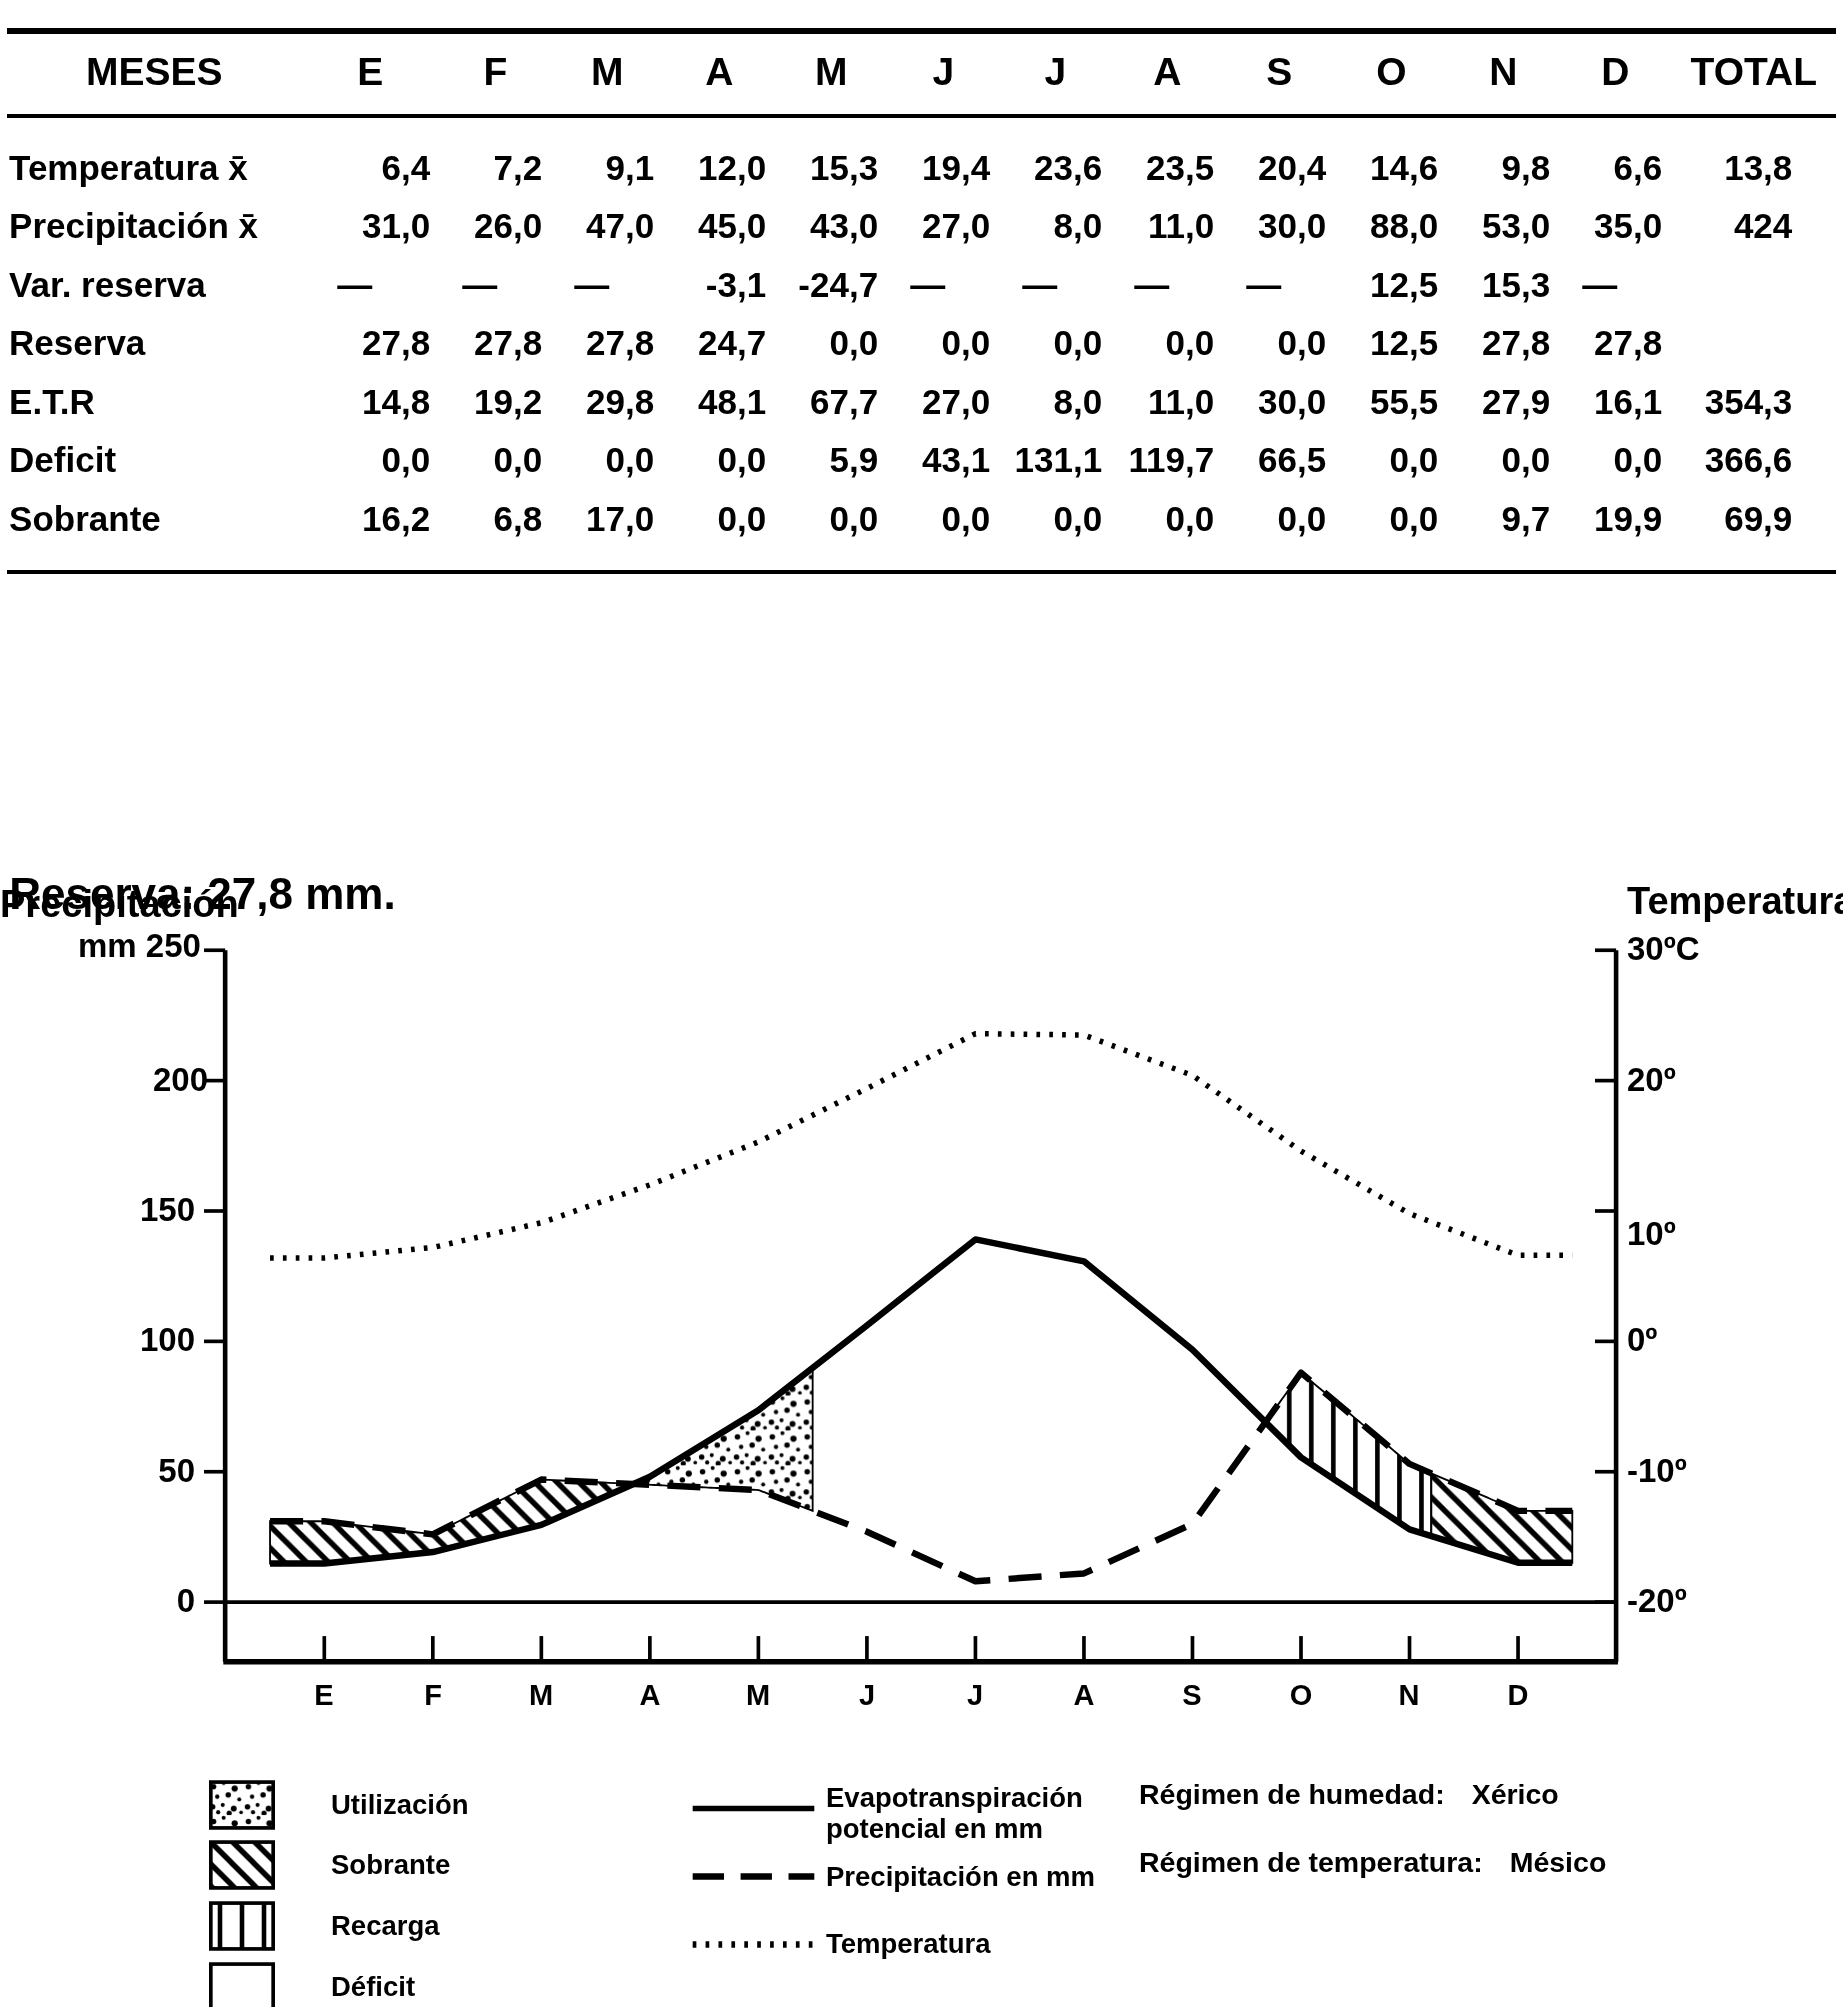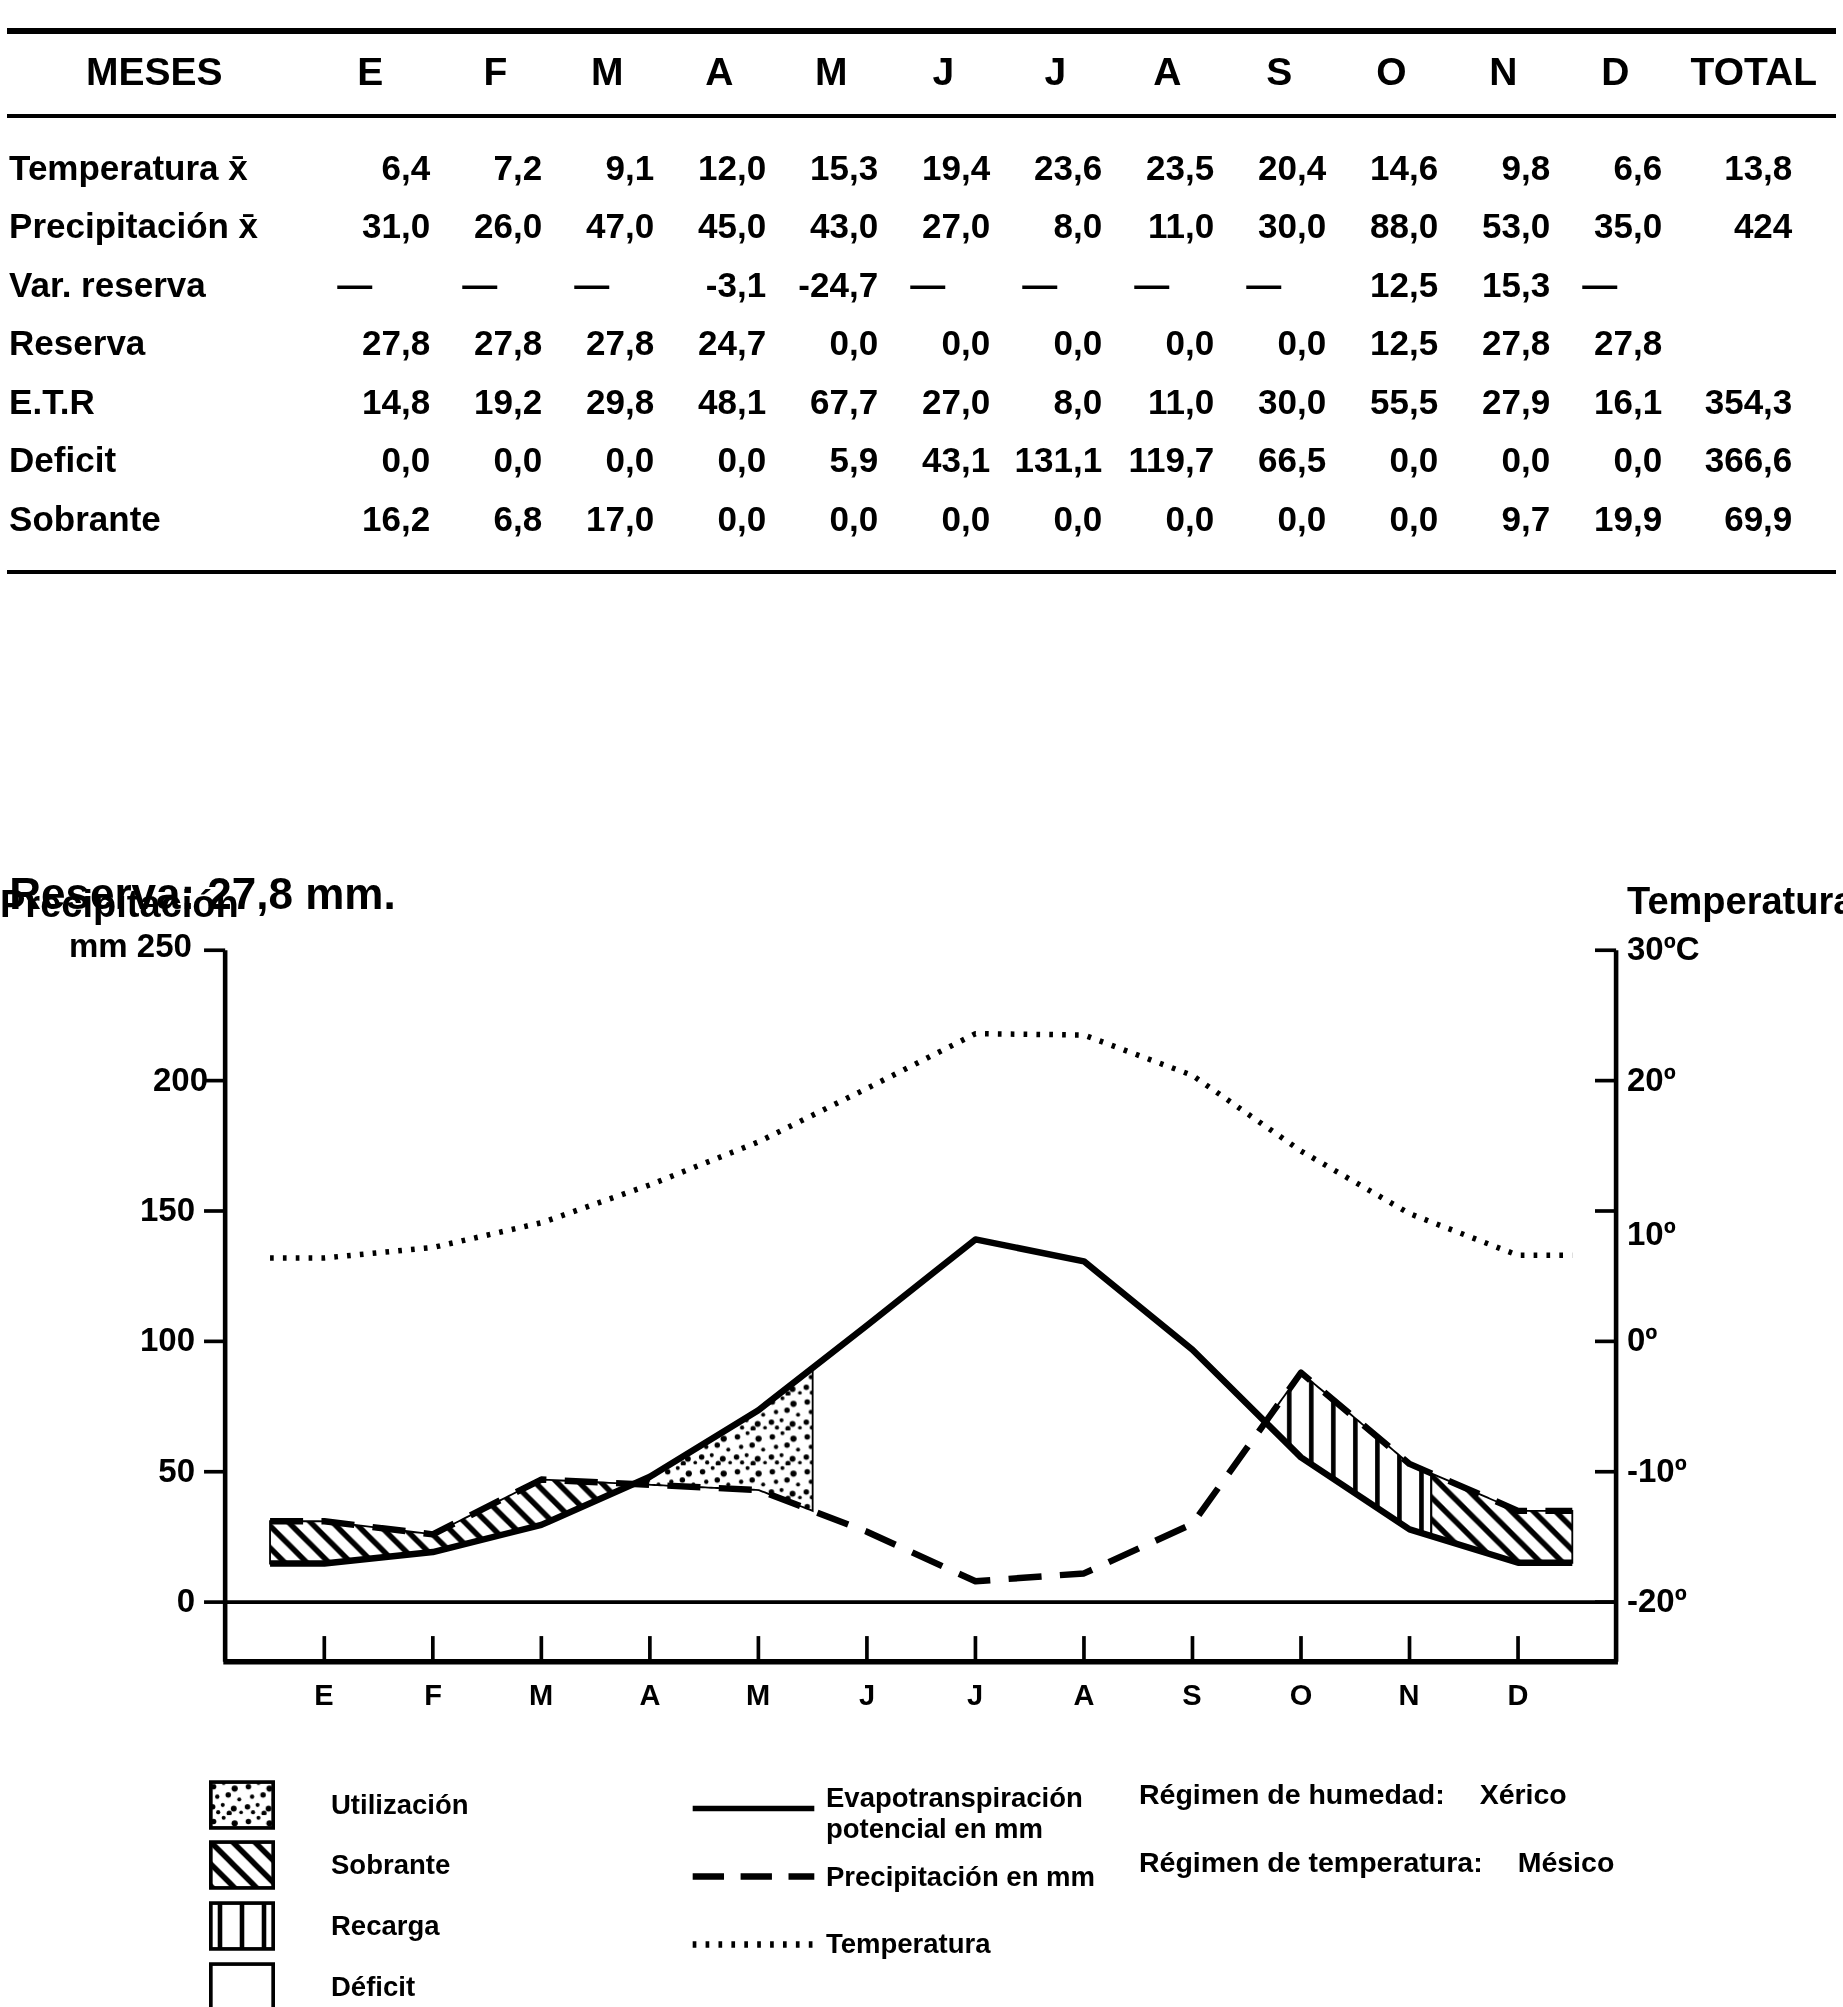--- a/index.html
+++ b/index.html
@@ -33,21 +33,21 @@
   #chart-svg{position:absolute;left:0;top:0}
   .clabel{position:absolute;white-space:nowrap}
   .tick-l{width:114px;text-align:right;font-size:33px}
   .tick-r{font-size:33px}
   .ax-title{font-size:38px}
   .mlabel{width:64px;text-align:center;font-size:29px}
   
   .leg-label{position:absolute;font-size:27.5px;white-space:nowrap}
   .leg-sw{position:absolute}
   .regime{position:absolute;font-size:28.5px;white-space:nowrap}
-  .regime .val{margin-left:35px}
+  .regime .val{margin-left:27px}
 </style>
 </head>
 <body>
 
 <table class="tbl">
   <colgroup>
     <col style="width:294px">
       <col style="width:138px">
     <col style="width:112px">
       <col style="width:112px">
@@ -261,21 +261,21 @@
     </g>
   <g id="chart-curves" fill="none" stroke="#000">
       <path d="M293.9,1702.968 L353,1702.968 L471.2,1690.472 L589.4,1660.936 L707.6,1608.396 L825.8,1535.976 L944,1443.676 L1062.2,1349.9560000000001 L1180.4,1373.8120000000001 L1298.6,1470.088 L1416.8,1587.38 L1535,1665.7640000000001 L1653.2,1702.116 L1712.3,1702.116" stroke-width="7" stroke-linejoin="round"></path>
       <path d="M293.9,1656.96 L353,1656.96 L471.2,1671.16 L589.4,1611.52 L707.6,1617.2 L825.8,1622.88 L944,1668.32 L1062.2,1722.28 L1180.4,1713.76 L1298.6,1659.8 L1416.8,1495.08 L1535,1594.48 L1653.2,1645.6 L1712.3,1645.6" stroke-width="7" stroke-dasharray="36 20" stroke-linejoin="round"></path>
       <path d="M293.9,1370.12 L353,1370.12 L471.2,1358.76 L589.4,1331.78 L707.6,1290.6 L825.8,1243.74 L944,1185.52 L1062.2,1125.88 L1180.4,1127.3 L1298.6,1171.3200000000002 L1416.8,1253.68 L1535,1321.84 L1653.2,1367.28 L1712.3,1367.28" stroke-width="6" stroke-dasharray="4 10" stroke-linejoin="round"></path>
     </g>
 </svg>
 
 <div id="chart-labels">
     <div class="clabel ax-title" style="position: absolute; left: 0px; top: 883px; width: 195px; text-align: right;">Precipitación</div>
-    <div class="clabel tick-l" style="position: absolute; left: 69px; top: 927px;">mm 250</div>
+    <div class="clabel tick-l" style="position: absolute; left: 78px; top: 927px;">mm 250</div>
     <div class="clabel tick-l" style="position: absolute; left: 94px; top: 1061px;">200</div>
     <div class="clabel tick-l" style="position: absolute; left: 81px; top: 1191px;">150</div>
     <div class="clabel tick-l" style="position: absolute; left: 81px; top: 1321px;">100</div>
     <div class="clabel tick-l" style="position: absolute; left: 81px; top: 1452px;">50</div>
     <div class="clabel tick-l" style="position: absolute; left: 81px; top: 1582px;">0</div>
     <div class="clabel ax-title" style="position: absolute; left: 1627px; top: 880px;">Temperatura</div>
     <div class="clabel tick-r" style="position: absolute; left: 1627px; top: 930px;">30ºC</div>
     <div class="clabel tick-r" style="position: absolute; left: 1627px; top: 1061px;">20º</div>
     <div class="clabel tick-r" style="position: absolute; left: 1627px; top: 1191px; margin-top: 24px;">10º</div>
     <div class="clabel tick-r" style="position: absolute; left: 1627px; top: 1321px;">0º</div>

